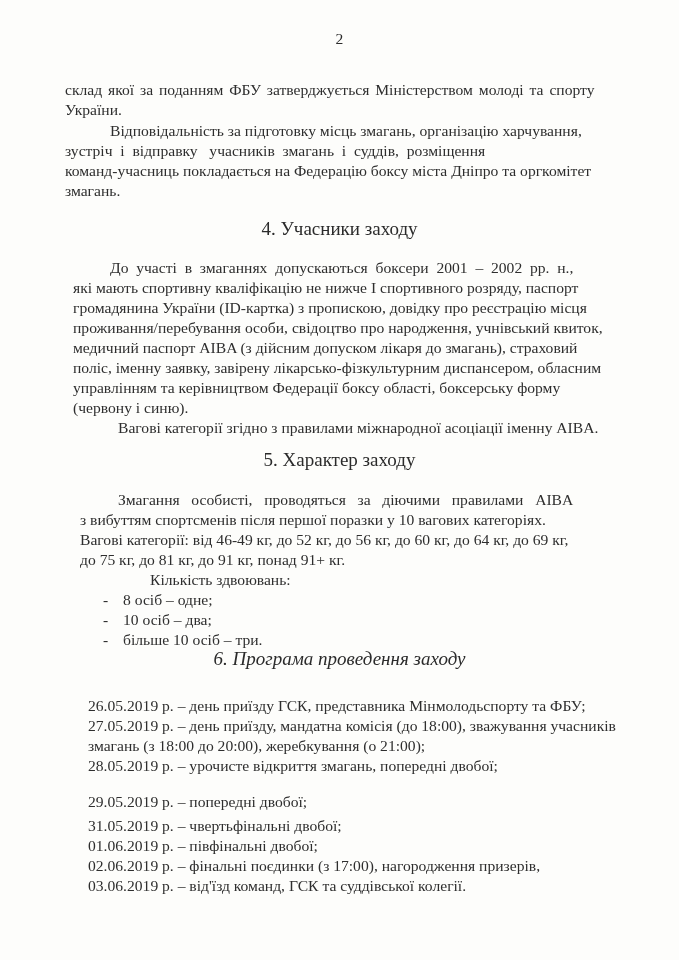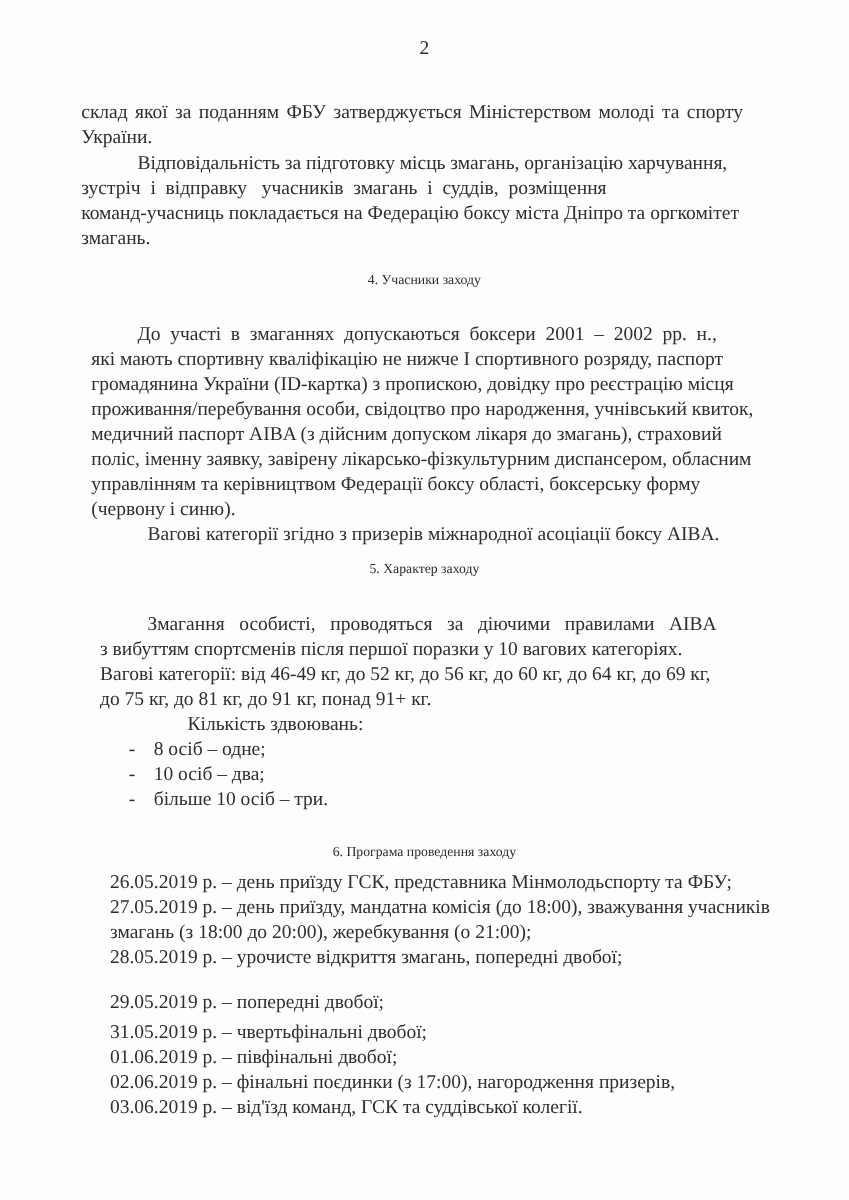--- a/index.html
+++ b/index.html
@@ -12,21 +12,21 @@
     }
     .page { position: absolute; left: 0; top: 0; width: 679px; height: 960px; }
     .ln {
       position: absolute;
       font-size: 15.6px;
       line-height: 20px;
       white-space: nowrap;
       color: #2e2e2e;
     }
     .pgnum { position: absolute; left: 0; width: 679px; top: 30px; text-align: center; font-size: 15.6px; }
-    .heading { position: absolute; left: 0; width: 679px; text-align: center; font-size: 11px; }
+    .heading { position: absolute; left: 0; width: 679px; text-align: center; font-size: 19px; }
     .bullet { position: absolute; font-size: 15.6px; line-height: 20px; }
   </style>
 </head>
 <body>
 
 <div class="page">
 
   <div class="pgnum">2</div>
 
   <div class="ln" style="left:65px; top:80px; word-spacing:2px;">склад якої за поданням ФБУ затверджується Міністерством молоді та спорту</div>
@@ -40,38 +40,38 @@
   <div class="heading" style="top:218px;">4.  Учасники заходу</div>
 
   <div class="ln" style="left:110px; top:258px; white-space:pre;">До  участі  в  змаганнях  допускаються  боксери  2001  –  2002  рр.  н.,</div>
   <div class="ln" style="left:73px; top:278px;">які мають спортивну кваліфікацію не нижче І спортивного розряду, паспорт</div>
   <div class="ln" style="left:73px; top:298px;">громадянина України (ID-картка) з пропискою, довідку про реєстрацію місця</div>
   <div class="ln" style="left:73px; top:318px;">проживання/перебування особи, свідоцтво про народження, учнівський квиток,</div>
   <div class="ln" style="left:73px; top:338px;">медичний паспорт AIBA (з дійсним допуском лікаря до змагань), страховий</div>
   <div class="ln" style="left:73px; top:358px;">поліс, іменну заявку, завірену лікарсько-фізкультурним диспансером, обласним</div>
   <div class="ln" style="left:73px; top:378px;">управлінням та керівництвом Федерації боксу області, боксерську форму</div>
   <div class="ln" style="left:73px; top:398px;">(червону і синю).</div>
-  <div class="ln" style="left:118px; top:418px;">Вагові категорії згідно з призерів міжнародної асоціації боксу AIBA.</div>
+  <div class="ln" style="left:118px; top:418px;">Вагові категорії згідно з правилами міжнародної асоціації іменну AIBA.</div>
 
   <div class="heading" style="top:449px;">5.  Характер заходу</div>
 
   <div class="ln" style="left:118px; top:490px; white-space:pre;">Змагання   особисті,   проводяться   за   діючими   правилами   AIBA</div>
   <div class="ln" style="left:80px; top:510px;">з вибуттям спортсменів після першої поразки у 10 вагових категоріях.</div>
   <div class="ln" style="left:80px; top:530px;">Вагові категорії: від 46-49 кг, до 52 кг, до 56 кг, до 60 кг, до 64 кг, до 69 кг,</div>
   <div class="ln" style="left:80px; top:550px;">до 75 кг, до 81 кг, до 91 кг, понад 91+ кг.</div>
   <div class="ln" style="left:122px; top:570px;margin-left:28px;">Кількість здвоювань:</div>
 
   <div class="bullet" style="left:103px; top:590px;">-</div>
   <div class="ln" style="left:123px; top:590px;">8 осіб – одне;</div>
   <div class="bullet" style="left:103px; top:610px;">-</div>
   <div class="ln" style="left:123px; top:610px;">10 осіб – два;</div>
   <div class="bullet" style="left:103px; top:630px;">-</div>
   <div class="ln" style="left:123px; top:630px;">більше 10 осіб – три.</div>
 
-  <div class="heading" style="top:676px;">6.  Програма проведення заходу</div>
+  <div class="heading" style="top:648px;font-style:italic;">6.  Програма проведення заходу</div>
 
   <div class="ln" style="left:88px; top:696px;">26.05.2019 р. – день приїзду ГСК, представника Мінмолодьспорту та ФБУ;</div>
   <div class="ln" style="left:88px; top:716px;">27.05.2019 р. – день приїзду, мандатна комісія (до 18:00), зважування учасників</div>
   <div class="ln" style="left:88px; top:736px;">змагань (з 18:00 до 20:00), жеребкування (о 21:00);</div>
   <div class="ln" style="left:88px; top:756px;">28.05.2019 р. – урочисте відкриття змагань, попередні двобої;</div>
   <div class="ln" style="left:88px; top:776px;margin-top:16px;">29.05.2019 р. – попередні двобої;</div>
   <div class="ln" style="left:88px; top:816px;">31.05.2019 р. – чвертьфінальні двобої;</div>
   <div class="ln" style="left:88px; top:836px;">01.06.2019 р. – півфінальні двобої;</div>
   <div class="ln" style="left:88px; top:856px;">02.06.2019 р. – фінальні поєдинки (з 17:00), нагородження призерів,</div>
   <div class="ln" style="left:88px; top:876px;">03.06.2019 р. – від'їзд команд, ГСК та суддівської колегії.</div>

